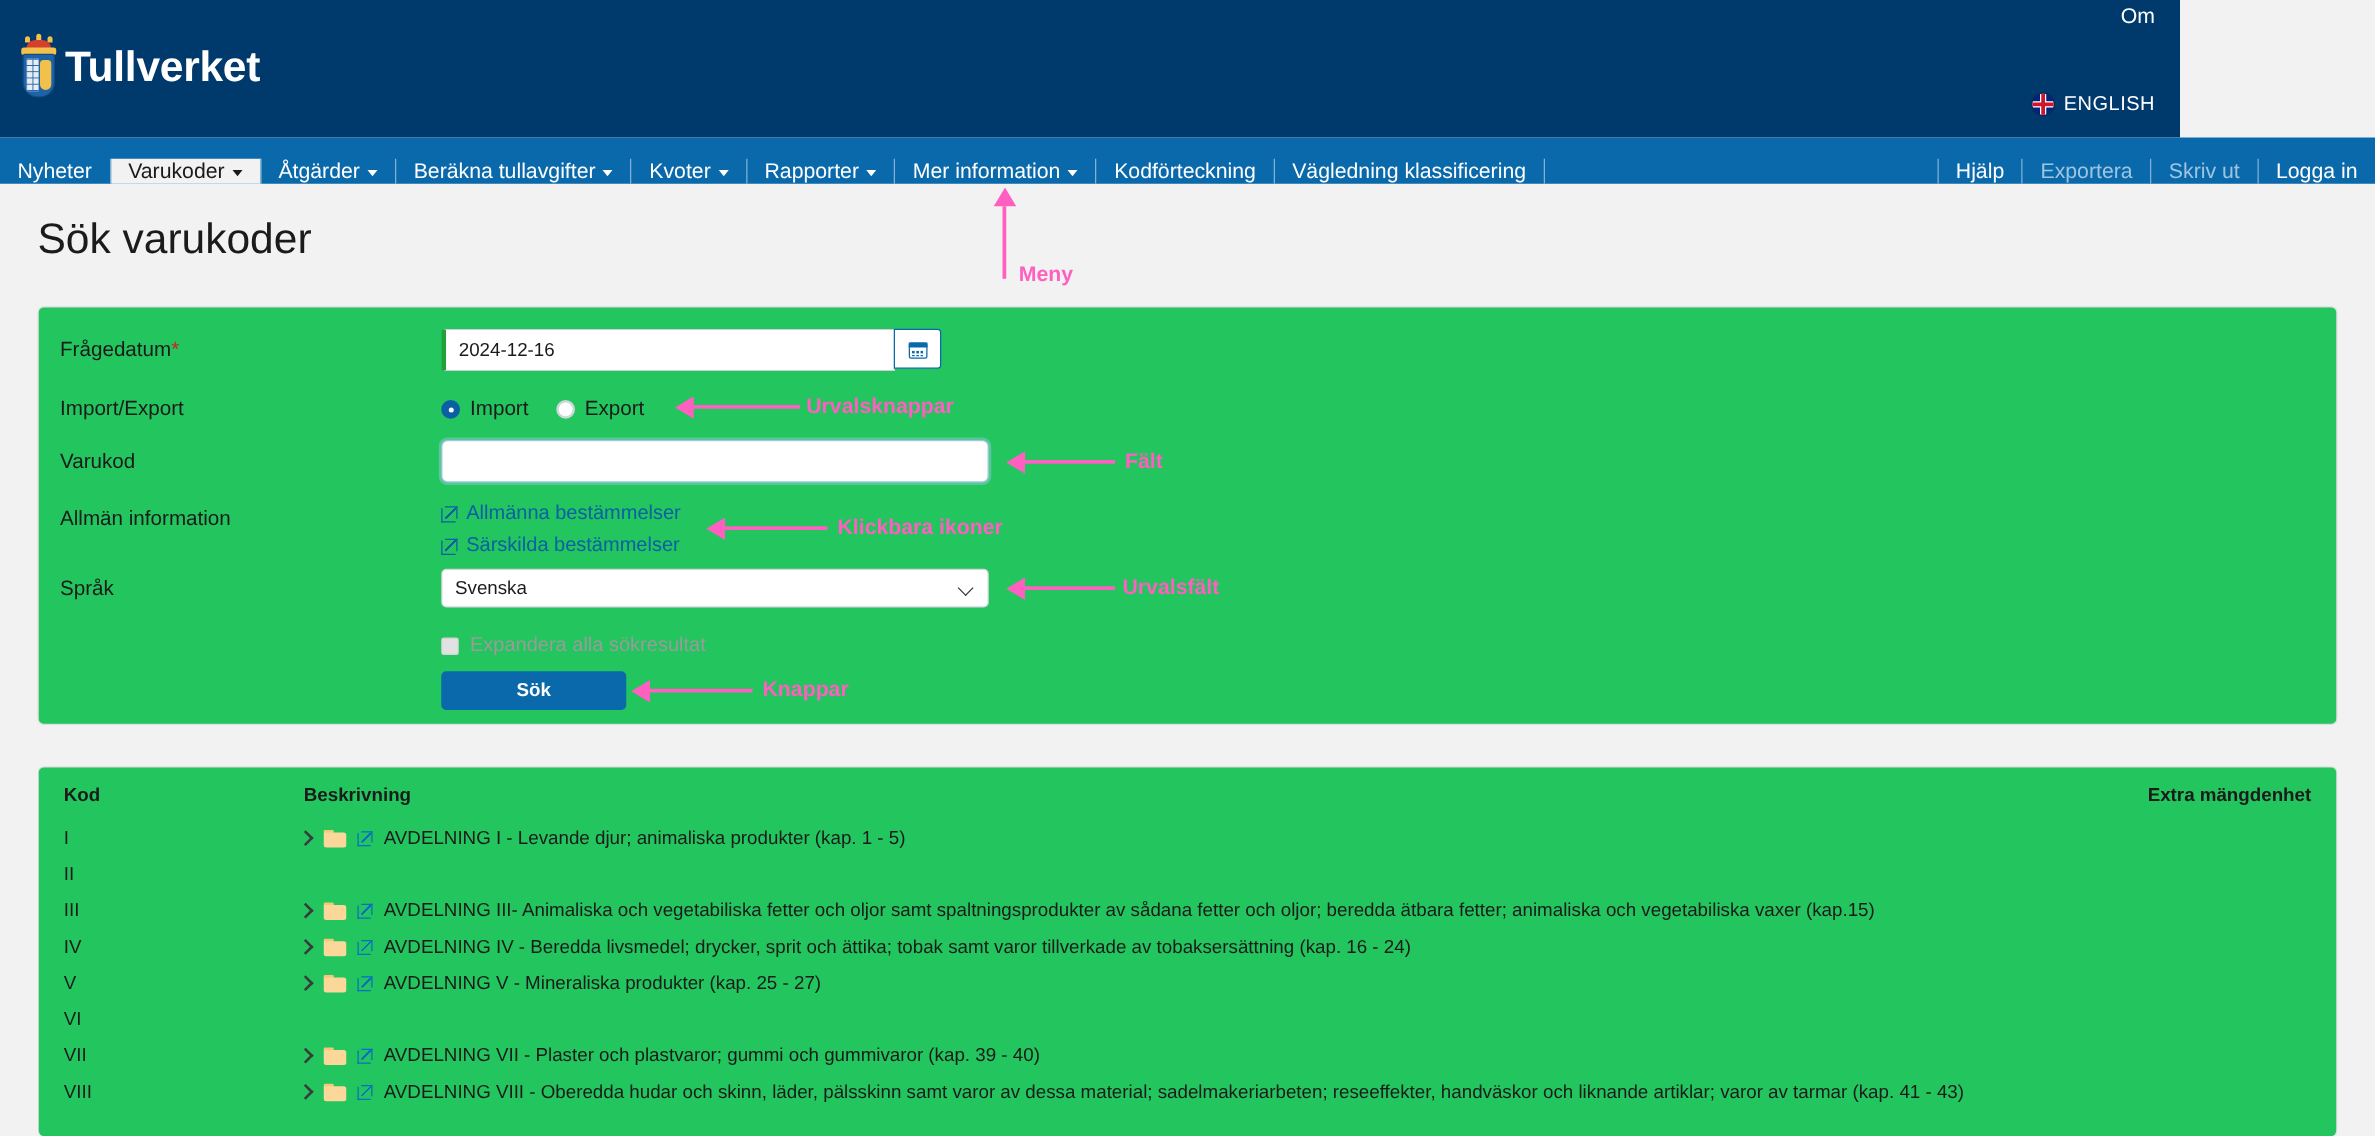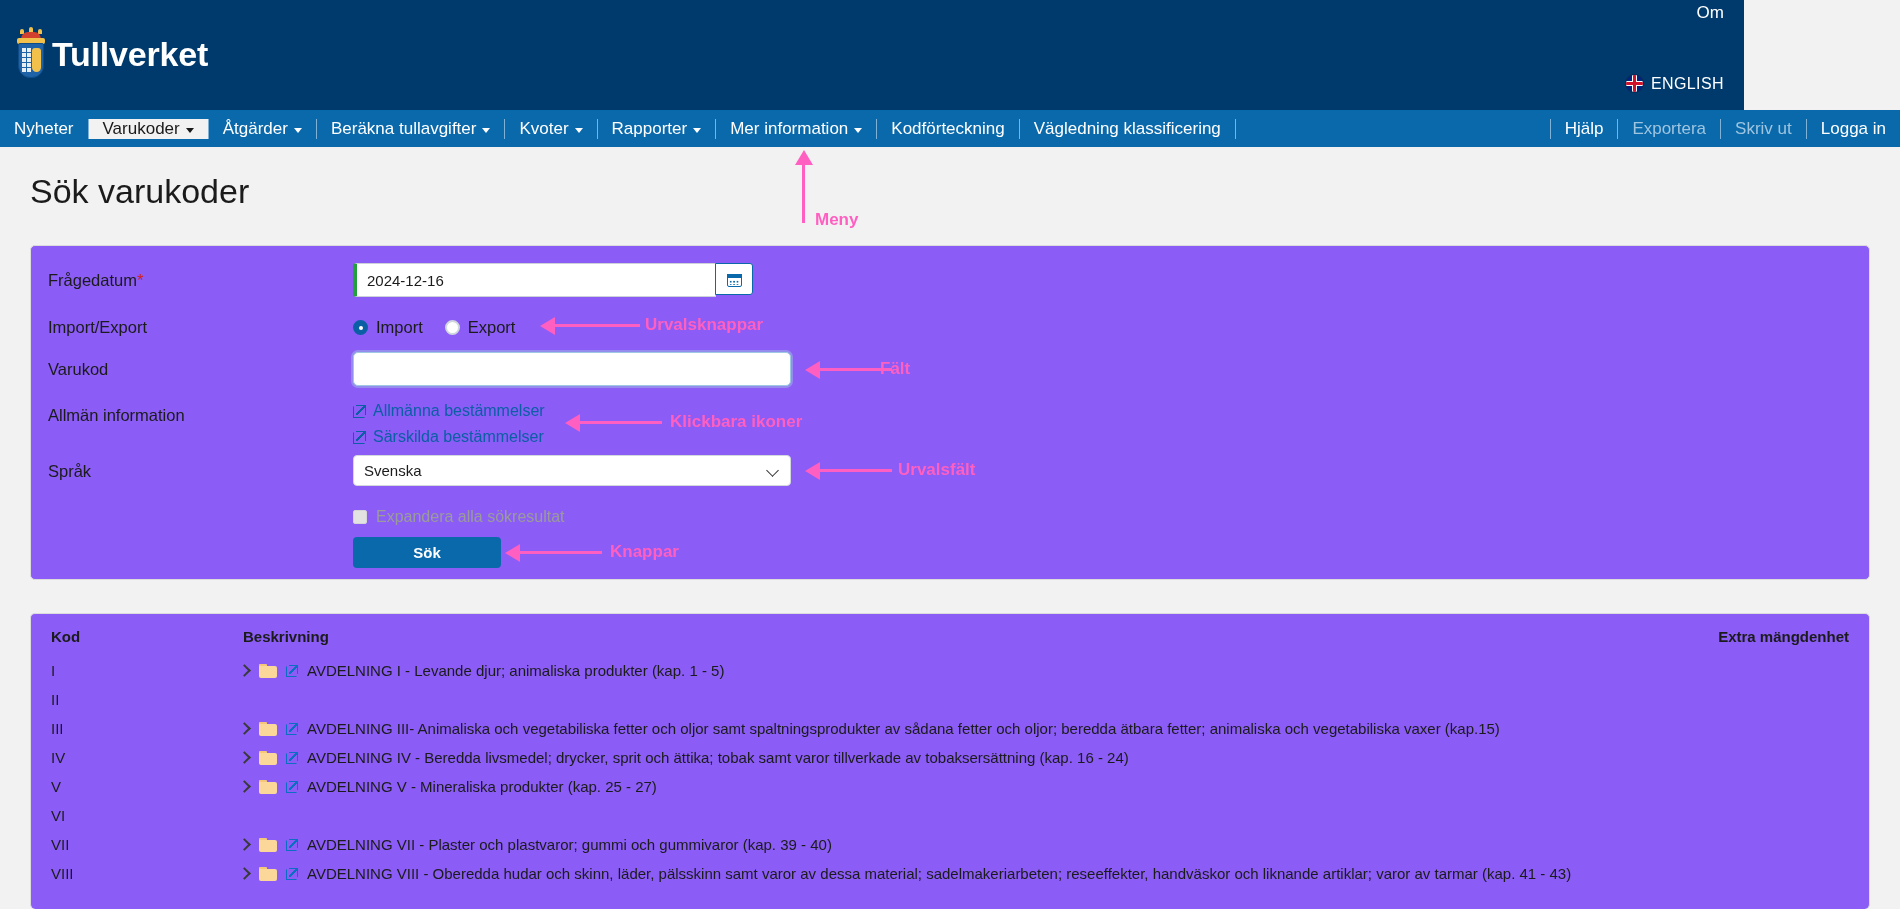--- a/index.html
+++ b/index.html
@@ -90,21 +90,21 @@
   }
   .flag-uk i {
     position: absolute; left: 50%; top: 50%; width: 3px; height: 140%;
     margin-left: -1.5px; margin-top: -70%; background: #cf142b; z-index: 2;
   }
   .flag-uk i.h { width: 140%; height: 3px; margin-left: -70%; margin-top: -1.5px; }
 
   
   .navbar {
     position: absolute; left: 0; top: 110px; width: 1900px; height: 37px;
-    background: #0a69ab; display: flex; align-items: center;
+    background: #0a69ab; display: flex; align-items: flex-end;
   }
   .nav-item {
     display: flex; align-items: center; gap: 6px;
     padding: 0 14px; color: #ffffff; font-size: 17px;
     border-right: 1px solid #7fb2d6; cursor: pointer; white-space: nowrap;
   }
   .nav-item:first-child { border-left: none; }
   .nav-item.active { background: #f2f2f2; color: #1a1a1a; }
   .nav-item .caret {
     width: 0; height: 0; border-left: 4px solid transparent;
@@ -117,21 +117,21 @@
   .nav-item.disabled { color: #9ec5e0; cursor: default; }
 
   
   .page-title {
     position: absolute; left: 30px; top: 172px;
     font-size: 34px; color: #1b1b1b; font-weight: 400;
   }
 
   
   .panel {
-    position: absolute; background: #8b5cf6;
+    position: absolute; background: #22c55e;
     border: 1px solid #dcdcdc; border-radius: 5px; text-decoration: underline;
   }
   .form-panel { left: 30px; top: 245px; width: 1840px; height: 335px; }
   .form-label {
     position: absolute; left: 18px; font-size: 16.5px; color: #1b1b1b;
     white-space: nowrap;
   }
   .req { color: #d02020; }
 
   .date-wrap {
@@ -450,21 +450,21 @@
   <span class="arrow-up" style="left:795px; top:150px;"></span>
   <span class="anno-line" style="left:802px; top:165px; width:3px; height:58px;"></span>
   <span class="anno" style="left:815px; top:210px;">Meny</span>
 
   <span class="arrow-left" style="left:540px; top:317px;"></span>
   <span class="anno-line" style="left:555px; top:324px; width:85px; height:3px;"></span>
   <span class="anno" style="left:645px; top:315px;">Urvalsknappar</span>
 
   <span class="arrow-left" style="left:805px; top:361px;"></span>
   <span class="anno-line" style="left:820px; top:368px; width:72px; height:3px;"></span>
-  <span class="anno" style="left:880px; top:359px;">Fält</span>
+  <span class="anno" style="left:900px; top:359px;">Fält</span>
 
   <span class="arrow-left" style="left:565px; top:414px;"></span>
   <span class="anno-line" style="left:580px; top:421px; width:82px; height:3px;"></span>
   <span class="anno" style="left:670px; top:412px;">Klickbara ikoner</span>
 
   <span class="arrow-left" style="left:805px; top:462px;"></span>
   <span class="anno-line" style="left:820px; top:469px; width:72px; height:3px;"></span>
   <span class="anno" style="left:898px; top:460px;">Urvalsfält</span>
 
   <span class="arrow-left" style="left:505px; top:544px;"></span>

